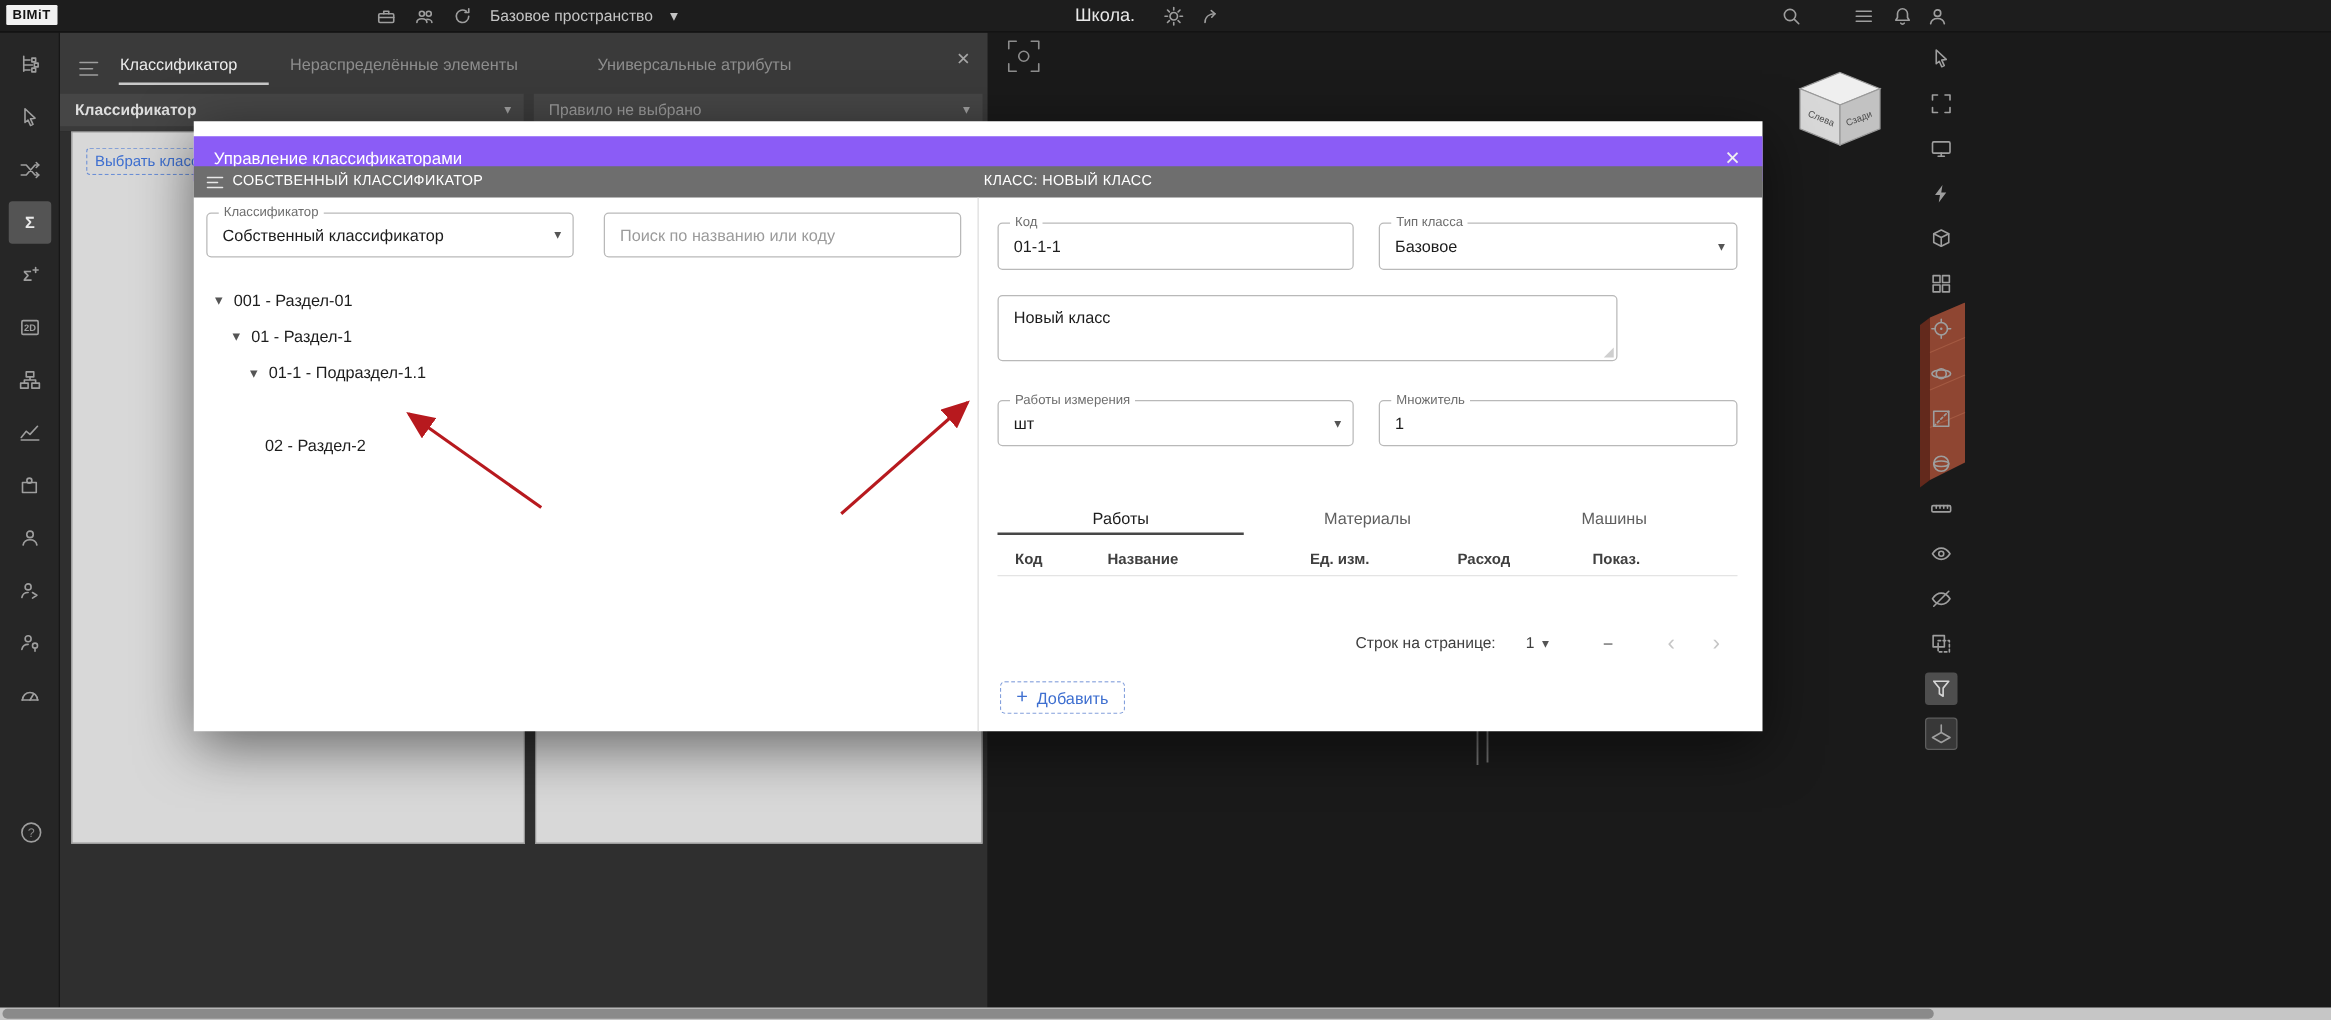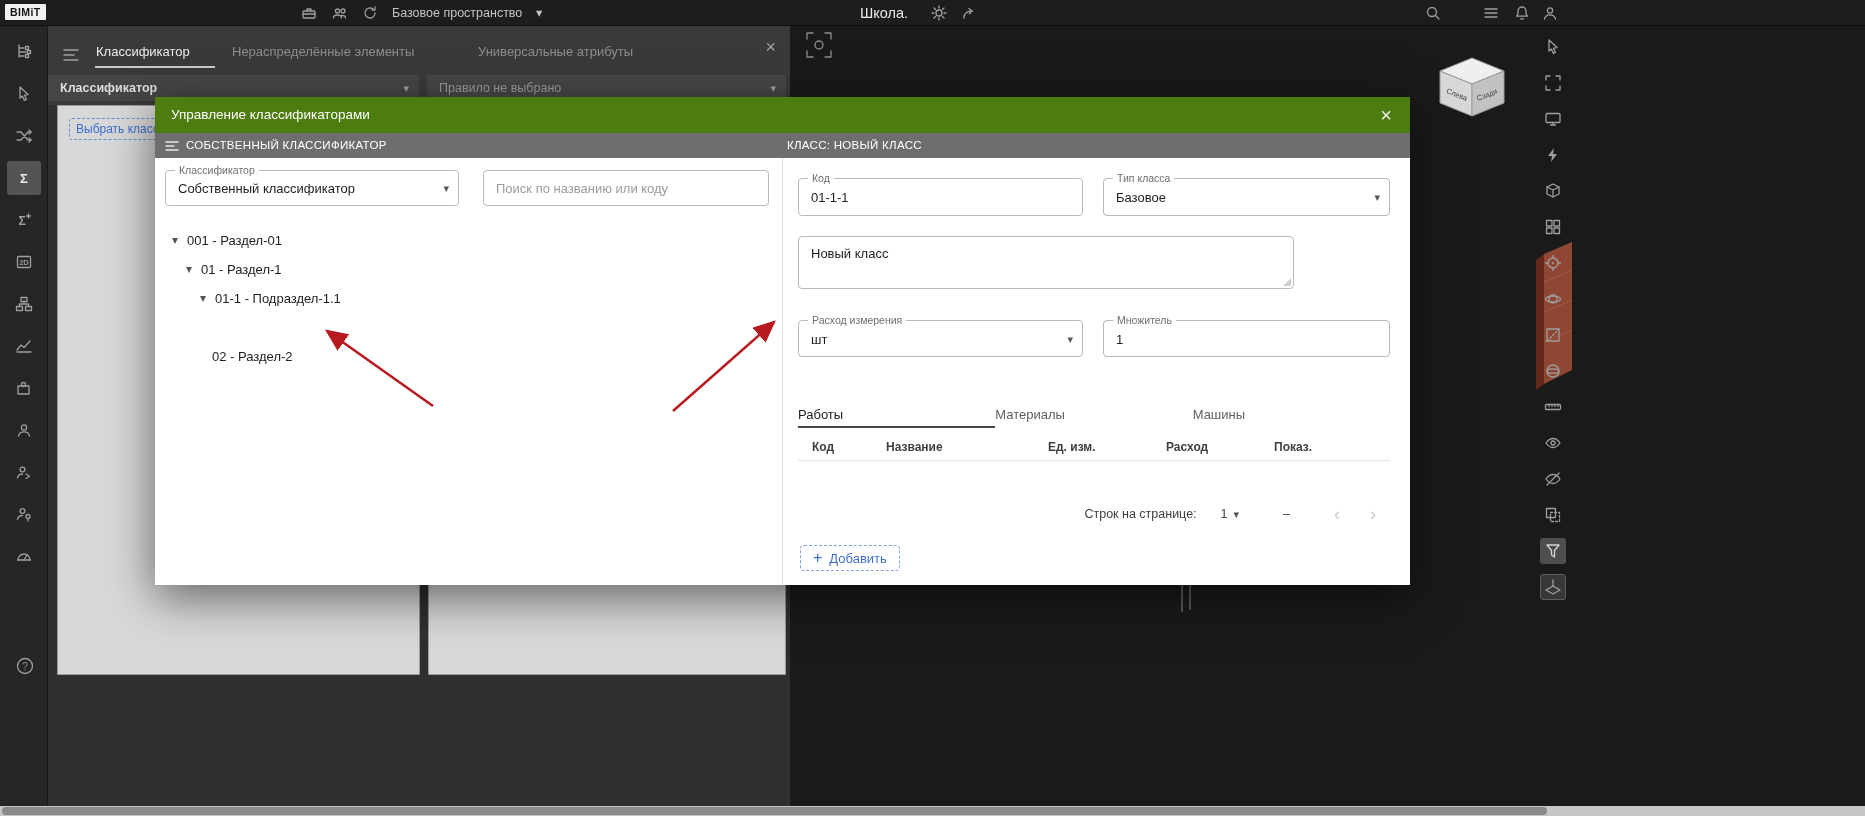--- a/index.html
+++ b/index.html
@@ -43,42 +43,42 @@
   .chip { position:absolute; left:11px; top:12px; width:90px; height:22px; line-height:20px; border:1px dashed #6b8fd6; border-radius:3px; color:#3e6fd0; font-size:12px; padding:0 6px; white-space:nowrap; overflow:hidden; cursor:pointer; }
 
   
   .vport { position:absolute; left:790px; top:26px; width:1075px; height:780px; background:#1a1a1a; z-index:1; }
   .rtc { position:absolute; left:1540px; width:26px; height:26px; display:flex; align-items:center; justify-content:center; cursor:pointer; z-index:2; }
   .rtc.on1 { background:#4e4e4e; border-radius:3px; }
   .rtc.on2 { background:#383838; border:1px solid #5e5e5e; border-radius:3px; }
 
   
   .modal { position:absolute; left:155px; top:97px; width:1255px; height:488px; background:#fff; box-shadow:0 12px 44px rgba(0,0,0,.55); z-index:10; }
-  .m-title { position:absolute; left:0; top:0; right:0; height:36px; background:#4d7c0f; }
+  .m-title { position:absolute; left:0; top:12px; right:0; height:36px; background:#8b5cf6; }
   .m-title .t { position:absolute; left:16px; line-height:36px; font-size:13.5px; color:#fff; }
   .m-close { position:absolute; right:8px; top:0; width:32px; line-height:36px; text-align:center; color:#f0f0f0; font-size:20px; cursor:pointer; }
   .m-sec { position:absolute; left:0; top:36px; right:0; height:25px; background:#6e6e6e; color:#fff; font-size:11.5px; letter-spacing:.3px; }
   .m-sec .s { position:absolute; line-height:25px; white-space:nowrap; }
   .m-div { position:absolute; left:627px; top:61px; bottom:0; width:1px; background:#ddd; }
 
   .fld { position:absolute; background:#fff; border:1px solid #b9b9b9; border-radius:4px; cursor:text; }
   .fld .lab { position:absolute; top:-7px; left:9px; background:#fff; padding:0 4px; font-size:10.5px; color:#6e6e6e; line-height:13px; white-space:nowrap; }
   .fld .val { position:absolute; left:12px; right:24px; top:50%; transform:translateY(-50%); font-size:13px; color:#1d1d1d; white-space:nowrap; overflow:hidden; }
   .fld .car { position:absolute; right:9px; top:50%; transform:translateY(-50%); font-size:11px; color:#555; }
   .fld input { position:absolute; left:0; top:0; width:100%; height:100%; border:none; outline:none; background:transparent; padding:0 12px; font-size:13px; font-family:"Liberation Sans",sans-serif; color:#1d1d1d; }
   .fld input::placeholder { color:#9b9b9b; }
   .grip { position:absolute; right:2px; bottom:2px; width:0; height:0; border-left:8px solid transparent; border-bottom:8px solid #cfcfcf; }
 
   .trow { position:absolute; left:1px; width:625px; height:29px; font-size:13px; color:#1d1d1d; cursor:pointer; }
   .trow.selected { background:#e0e0e0; }
   .tcaret { position:absolute; top:50%; transform:translateY(-50%); font-size:12px; color:#555; }
   .tlabel { position:absolute; top:50%; transform:translateY(-50%); white-space:nowrap; }
 
   .btabs { position:absolute; left:643px; top:306px; width:592px; height:25px; display:flex; }
-  .btabs .bt { flex:1; font-size:13px; color:#5f5f5f; line-height:23px; cursor:pointer; }
+  .btabs .bt { flex:1; text-align:center; font-size:13px; color:#5f5f5f; line-height:23px; cursor:pointer; }
   .btabs .bt.active { color:#1d1d1d; border-bottom:2px solid #474747; }
   .thead { position:absolute; left:643px; top:336px; width:592px; height:28px; border-bottom:1px solid #e4e4e4; font-size:12px; font-weight:bold; color:#3f3f3f; }
   .thead span { position:absolute; line-height:28px; }
   .empty { position:absolute; left:643px; top:364px; width:592px; height:30px; line-height:30px; text-align:center; color:#a3a3a3; font-size:13px; border-bottom:1px solid #e4e4e4; }
   .pgn { position:absolute; left:643px; top:402px; width:592px; height:30px; display:flex; align-items:center; justify-content:flex-end; font-size:12.5px; color:#3f3f3f; padding-right:14px; }
   .pgn .chev { font-size:18px; color:#c6c6c6; line-height:20px; cursor:pointer; }
   .addbtn { position:absolute; left:645px; top:448px; height:26px; display:inline-flex; align-items:center; padding:0 12px; border:1px dashed #84a0dc; border-radius:4px; color:#3e6fd0; font-size:13px; background:#fff; cursor:pointer; }
   .addbtn .plus { font-size:16px; margin-right:7px; margin-top:-1px; }
 
   
@@ -459,21 +459,21 @@
     <span class="val">Базовое</span>
     <span class="car">▾</span>
   </div>
 
   <div class="fld" style="left:643px; top:139px; width:496px; height:53px">
     <span style="position:absolute; left:12px; top:9px; font-size:13px; color:#1d1d1d">Новый класс</span>
     <span class="grip"></span>
   </div>
 
   <div class="fld" style="left:643px; top:223px; width:285px; height:37px; cursor:pointer">
-    <span class="lab">Расход измерения</span>
+    <span class="lab">Работы измерения</span>
     <span class="val">шт</span>
     <span class="car">▾</span>
   </div>
   <div class="fld" style="left:948px; top:223px; width:287px; height:37px">
     <span class="lab">Множитель</span>
     <span class="val">1</span>
   </div>
 
   <div class="btabs">
     <span class="bt active">Работы</span>

